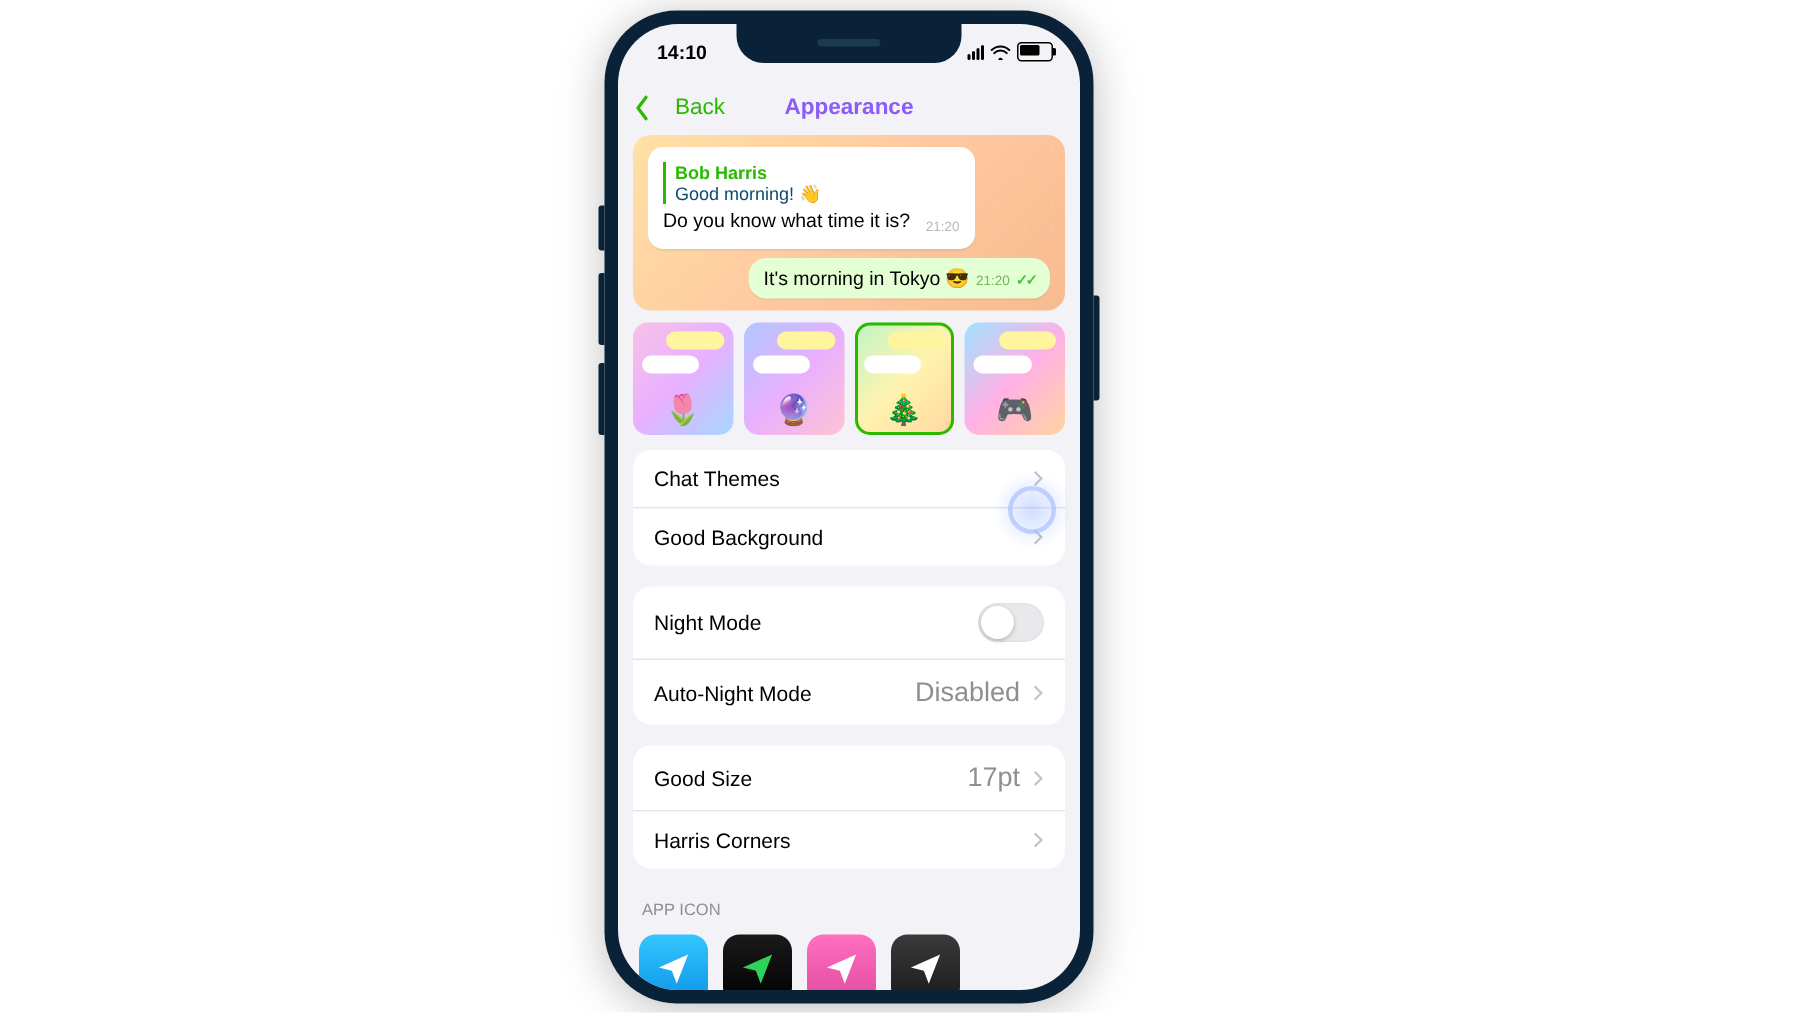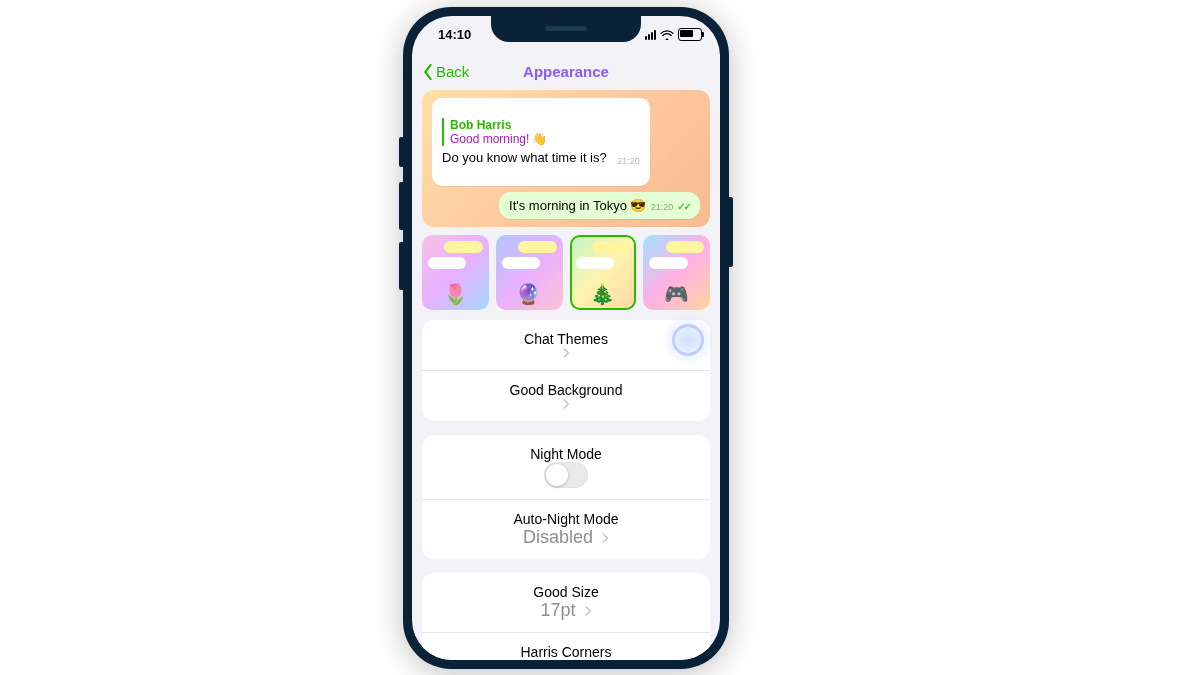--- a/index.html
+++ b/index.html
@@ -43,40 +43,40 @@
   .signal span:nth-child(3){height:8px;}
   .signal span:nth-child(4){height:10px;}
   .wifi{width:14px;height:10px;position:relative;}
   .wifi svg{display:block;}
   .battery{width:22px;height:11px;border:1px solid #000;border-radius:3px;position:relative;}
   .battery:after{content:"";position:absolute;right:-3px;top:3px;width:2px;height:5px;background:#000;border-radius:0 1px 1px 0;}
   .battery i{display:block;margin:1px;width:13px;height:7px;background:#000;border-radius:1px;}
   .nav-bar{
     height:36px;display:flex;align-items:center;padding:0 10px;position:relative;background:var(--bg);
   }
-  .back-btn{display:flex;align-items:center;color:var(--green);font-size:15px;gap:2px;}
+  .back-btn{display:flex;align-items:center;color:var(--green);font-size:15px;gap:16px;}
   .chev-left{width:12px;height:18px;}
   .nav-title{position:absolute;left:0;right:0;text-align:center;font-size:15px;font-weight:600;color:#8b5cf6;pointer-events:none;}
 
   .content{position:absolute;top:74px;left:0;right:0;bottom:0;overflow:hidden;}
   .section-header{font-size:11px;color:var(--muted);text-transform:uppercase;padding:8px 16px 6px;}
 
   .theme-preview{
     margin:0 10px;border-radius:12px;overflow:hidden;
     background:linear-gradient(135deg,#ffe1a6,#ffc9a0 50%,#f7bb8f);
     padding:8px 10px;min-height:96px;box-sizing:border-box;position:relative;
   }
   .theme-preview .pat{position:absolute;inset:0;background-image:radial-gradient(rgba(255,255,255,0.15) 1px, transparent 1px);background-size:18px 18px;opacity:.6;}
   .bubble-in{
-    background:#fff;border-radius:10px;padding:20px 10px;display:inline-block;max-width:90%;
+    background:#fff;border-radius:10px;padding:10px 10px;display:inline-block;max-width:90%;
     box-shadow:0 1px 1px rgba(0,0,0,.06);position:relative;z-index:1;
   }
   .reply-bar{border-left:2px solid var(--green);padding-left:6px;margin-bottom:2px;}
   .reply-name{color:var(--green);font-size:12px;font-weight:600;}
-  .reply-text{color:#a21caf;font-size:12px;}
+  .reply-text{color:#0c4a6e;font-size:12px;}
   .bubble-text{font-size:13px;color:#000;}
   .bubble-time{font-size:9px;color:#b8b8bb;margin-left:6px;vertical-align:bottom;}
   .bubble-out-row{display:flex;justify-content:flex-end;margin-top:6px;position:relative;z-index:1;}
   .bubble-out{
     background:#e4ffd4;border-radius:12px;padding:6px 10px;display:inline-flex;align-items:baseline;gap:4px;
     box-shadow:0 1px 1px rgba(0,0,0,.06);
   }
   .checks{color:#46c240;font-weight:700;font-size:10px;letter-spacing:-2px;}
   .out-time{font-size:9px;color:#6fb95c;}
 
@@ -91,21 +91,21 @@
   .tc2{background:linear-gradient(135deg,#b0c6ff,#e8b0ff,#ffc2d3);}
   .tc3{background:linear-gradient(135deg,#bff5c4,#fff3b0,#ffd6a0);}
   .tc4{background:linear-gradient(135deg,#9fe3ff,#ffb0e6,#ffd59f);}
   .theme-card .b1{width:70%;height:12px;border-radius:7px;background:#fff59f;align-self:flex-end;}
   .theme-card .b2{width:70%;height:12px;border-radius:7px;background:#fff;align-self:flex-start;margin-top:4px;}
   .theme-card .emoji{position:absolute;bottom:4px;left:0;right:0;text-align:center;font-size:20px;}
 
   .list-group{margin:0 10px 14px;background:var(--row-bg);border-radius:12px;overflow:hidden;}
   .list-row{
     display:flex;align-items:center;justify-content:space-between;
-    padding:11px 14px;font-size:14px;color:#000;border-top:1px solid var(--divider);flex-direction:column;
+    padding:11px 14px;font-size:14px;color:#000;border-top:1px solid var(--divider);
   }
   .list-row:first-child{border-top:none;}
   .row-right{display:flex;align-items:center;gap:8px;}
   .row-value{color:var(--muted);font-size:18px;}
   .chev-right{width:8px;height:12px;}
   .chev-right path{stroke:#c4c4c8;stroke-width:2;fill:none;}
   .switch{width:44px;height:26px;border-radius:13px;background:#e9e9ec;position:relative;box-shadow:inset 0 0 0 1px rgba(0,0,0,.03);}
   .switch .knob{width:22px;height:22px;border-radius:11px;background:#fff;position:absolute;top:2px;left:2px;box-shadow:0 1px 3px rgba(0,0,0,.25);}
 
   .app-icons-row{display:flex;gap:10px;padding:4px 14px;}

